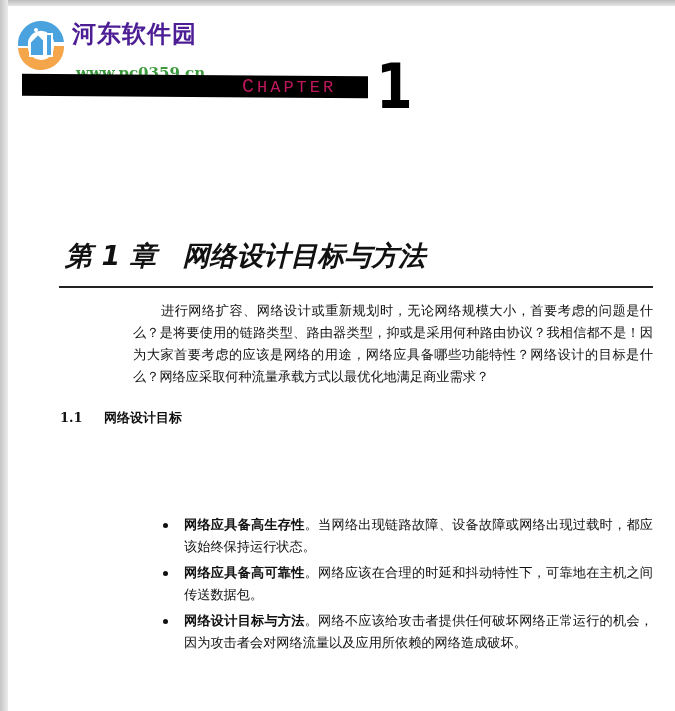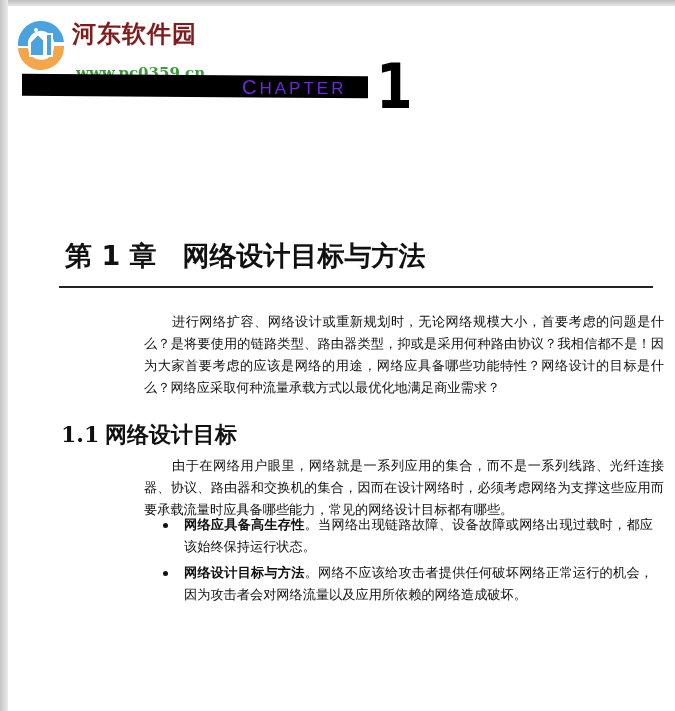--- a/index.html
+++ b/index.html
@@ -20,63 +20,63 @@
   .page {
     position: absolute; left: 8px; top: 6px; right: 0; bottom: 0; background: #fff;
   }
   
   .wm-logo {
     position: absolute; left: 6px; top: 10px; width: 54px; height: 54px;
   }
   .wm-title {
     position: absolute; left: 64px; top: 12px;
     font-family: "DejaVu Sans", sans-serif; font-weight: bold;
-    font-size: 24px; color: #7f1d1d; letter-spacing: 1px;
+    font-size: 24px; color: #4c1d95; letter-spacing: 1px;
   }
   .wm-url {
     position: absolute; left: 68px; top: 46px;
     font-family: "DejaVu Serif", serif; font-weight: bold;
     font-size: 15px; color: #3c9a3c; margin-top: 12px;
   }
   
   .chapter-bar {
     position: absolute; left: 14px; top: 69px; width: 346px; height: 22px;
     background: #000; transform: skewY(0.4deg);
   }
   .chapter-word {
     position: absolute; left: 234px; top: 70px;
-    font-family: Liberation Sans, sans-serif; color: #6d28d9;
+    font-family: Liberation Mono, monospace; color: #be185d;
     font-size: 17px; letter-spacing: 3px; line-height: 22px;
   }
   .chapter-word .cap { font-size: 20px; }
   .chapter-num {
     position: absolute; left: 368px; top: 50px;
     font-family: "DejaVu Sans", sans-serif; font-weight: bold;
     font-size: 62px; line-height: 62px; color: #000;
     transform: scaleX(0.85); transform-origin: left;
   }
   .chapter-title {
     position: absolute; left: 57px; top: 232px;
     font-family: "DejaVu Sans", sans-serif; font-weight: bold;
     font-size: 27px; color: #111; white-space: nowrap;
   }
   .chapter-title .gap { display: inline-block; width: 26px; }
   .rule {
     position: absolute; left: 51px; top: 280px; width: 594px; height: 2px;
     background: #222;
   }
-  p, .sec-title { margin: 11px; }
+  p, .sec-title { margin: 0; }
   .para {
     position: absolute; font-size: 13.2px; line-height: 22px; color: #111;
     text-align: justify;
   }
   .intro { left: 125px; top: 294px; width: 520px; text-indent: 28px; }
   .sec-title {
-    position: absolute; left: 42px; top: 403px;
-    font-size: 22px; font-weight: bold; color: #111; white-space: nowrap;
+    position: absolute; left: 52px; top: 403px;
+    font-size: 13px; font-weight: bold; color: #111; white-space: nowrap;
   }
   .sec-title .num { display: inline-block; width: 44px; font-family: "DejaVu Serif", serif; }
   .sec-body { left: 125px; top: 438px; width: 520px; text-indent: 28px; }
   .bullets {
     position: absolute; left: 155px; top: 508px; width: 490px;
     list-style: none; margin: 0; padding: 0;
   }
   .bullets li {
     position: relative; padding-left: 21px; font-size: 13.2px; line-height: 22px;
     margin-bottom: 4px; text-align: justify;
@@ -104,34 +104,36 @@
   </svg>
   <div class="wm-title">河东软件园</div>
   <div class="wm-url">www.pc0359.cn</div>
 
   <div class="chapter-bar"></div>
   <div class="chapter-word">
     <span class="cap">C</span><span>HAPTER</span>
   </div>
   <div class="chapter-num">1</div>
 
-  <h1 class="chapter-title" style="margin:0;">
+  <h1 class="chapter-title" style="margin:0;font-style:italic;">
     <span>第 1 章</span><span class="gap"></span><span>网络设计目标与方法</span>
   </h1>
   <div class="rule"></div>
 
   <p class="para intro">进行网络扩容、网络设计或重新规划时，无论网络规模大小，首要考虑的问题是什么？是将要使用的链路类型、路由器类型，抑或是采用何种路由协议？我相信都不是！因为大家首要考虑的应该是网络的用途，网络应具备哪些功能特性？网络设计的目标是什么？网络应采取何种流量承载方式以最优化地满足商业需求？</p>
 
   <h2 class="sec-title">
     <span class="num">1.1</span><span>网络设计目标</span>
   </h2>
 
-  <p class="para sec-body">由于在网络用户眼里，网络就是一系列应用的集合，而不是一系列线路、光纤连接器、协议、路由器和交换机的集合，因而在设计网络时，必须考虑网络为支撑这些应用而要承载流量时应具备哪些能力，常见的网络设计目标都有哪些。</p>
 
   <ul class="bullets">
     <li>
       <span class="dot"></span><b>网络应具备高生存性</b><span>。当网络出现链路故障、设备故障或网络出现过载时，都应该始终保持运行状态。</span>
+    </li>
+    <li>
+      <span class="dot"></span><b>网络应具备高可靠性</b><span>。网络应该在合理的时延和抖动特性下，可靠地在主机之间传送数据包。</span>
     </li>
     <li>
       <span class="dot"></span><b>网络设计目标与方法</b><span>。网络不应该给攻击者提供任何破坏网络正常运行的机会，因为攻击者会对网络流量以及应用所依赖的网络造成破坏。</span>
     </li>
   </ul>
 </div>
 
 </body></html>

